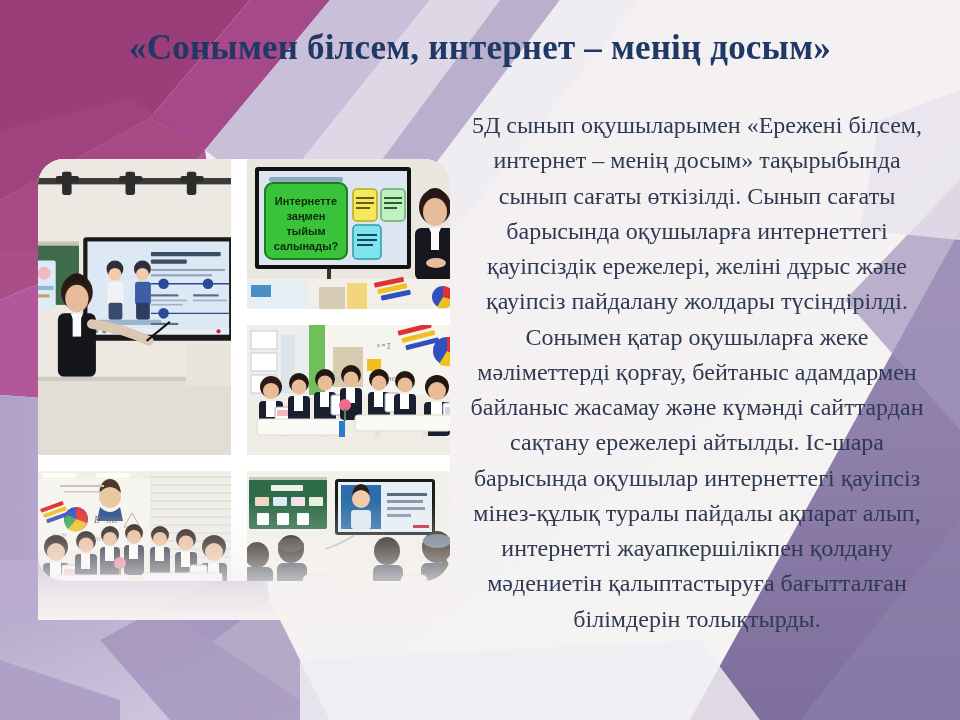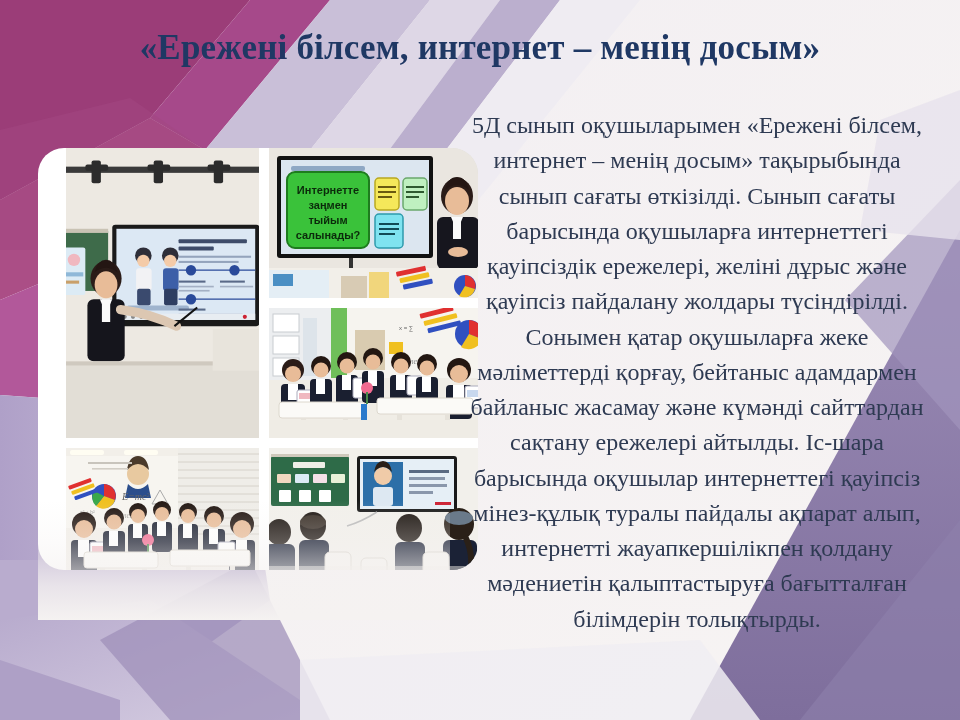--- a/index.html
+++ b/index.html
@@ -43,32 +43,31 @@
     color: #1F3864;
     letter-spacing: 0.2px;
     line-height: 1.15;
     white-space: nowrap;
   }
 
   
   #collage {
     position: absolute;
     left: 38px;
-    top: 148px;
+    top: 159px;
     width: 412px;
     height: 422px;
     z-index: 30;
     border-radius: 26px;
     overflow: hidden;
     display: grid;
     grid-template-columns: 193px 219px;
     grid-template-rows: 150px 130px 142px;
-    gap: 10px;
+    gap: 16px;
     background: #ffffff;
-    padding-left: 28px;
   }
   .photo {
     position: relative;
     overflow: hidden;
     background: #d8d8d8;
   }
   .photo svg { display: block; width: 100%; height: 100%; }
 
   #photo-teacher-board { grid-column: 1; grid-row: 1 / span 2; }
   #photo-screen-quiz   { grid-column: 2; grid-row: 1; }
@@ -159,21 +158,21 @@
       <polygon points="960,180 960,430 845,300" fill="#A194BC" opacity="0.7"></polygon>
       <polygon points="960,520 960,720 800,720" fill="#8E80AC" opacity="0.6"></polygon>
 
       <polygon points="880,120 960,90 960,240 860,230" fill="#E7E2EC" opacity="0.8"></polygon>
 
       <polygon points="300,660 700,640 760,720 300,720" fill="#F0EDF2" opacity="0.85"></polygon>
     </svg>
   </div>
 
   <div id="title-block">
-    <span id="title-text">«Ережені білсем, интернет – менің досым»</span>
+    <span id="title-text">«Сонымен білсем, интернет – менің досым»</span>
   </div>
 
   <div id="collage">
 
     <div class="photo" id="photo-teacher-board">
       <svg viewBox="0 0 193 280" preserveAspectRatio="xMidYMid slice">
         <rect width="193" height="280" fill="#EDE9E2"></rect>
 
         <rect x="0" y="18" width="193" height="6" fill="#3A3A3A"></rect>
         <rect x="28" y="12" width="9" height="22" rx="2" fill="#2C2C2C"></rect>

